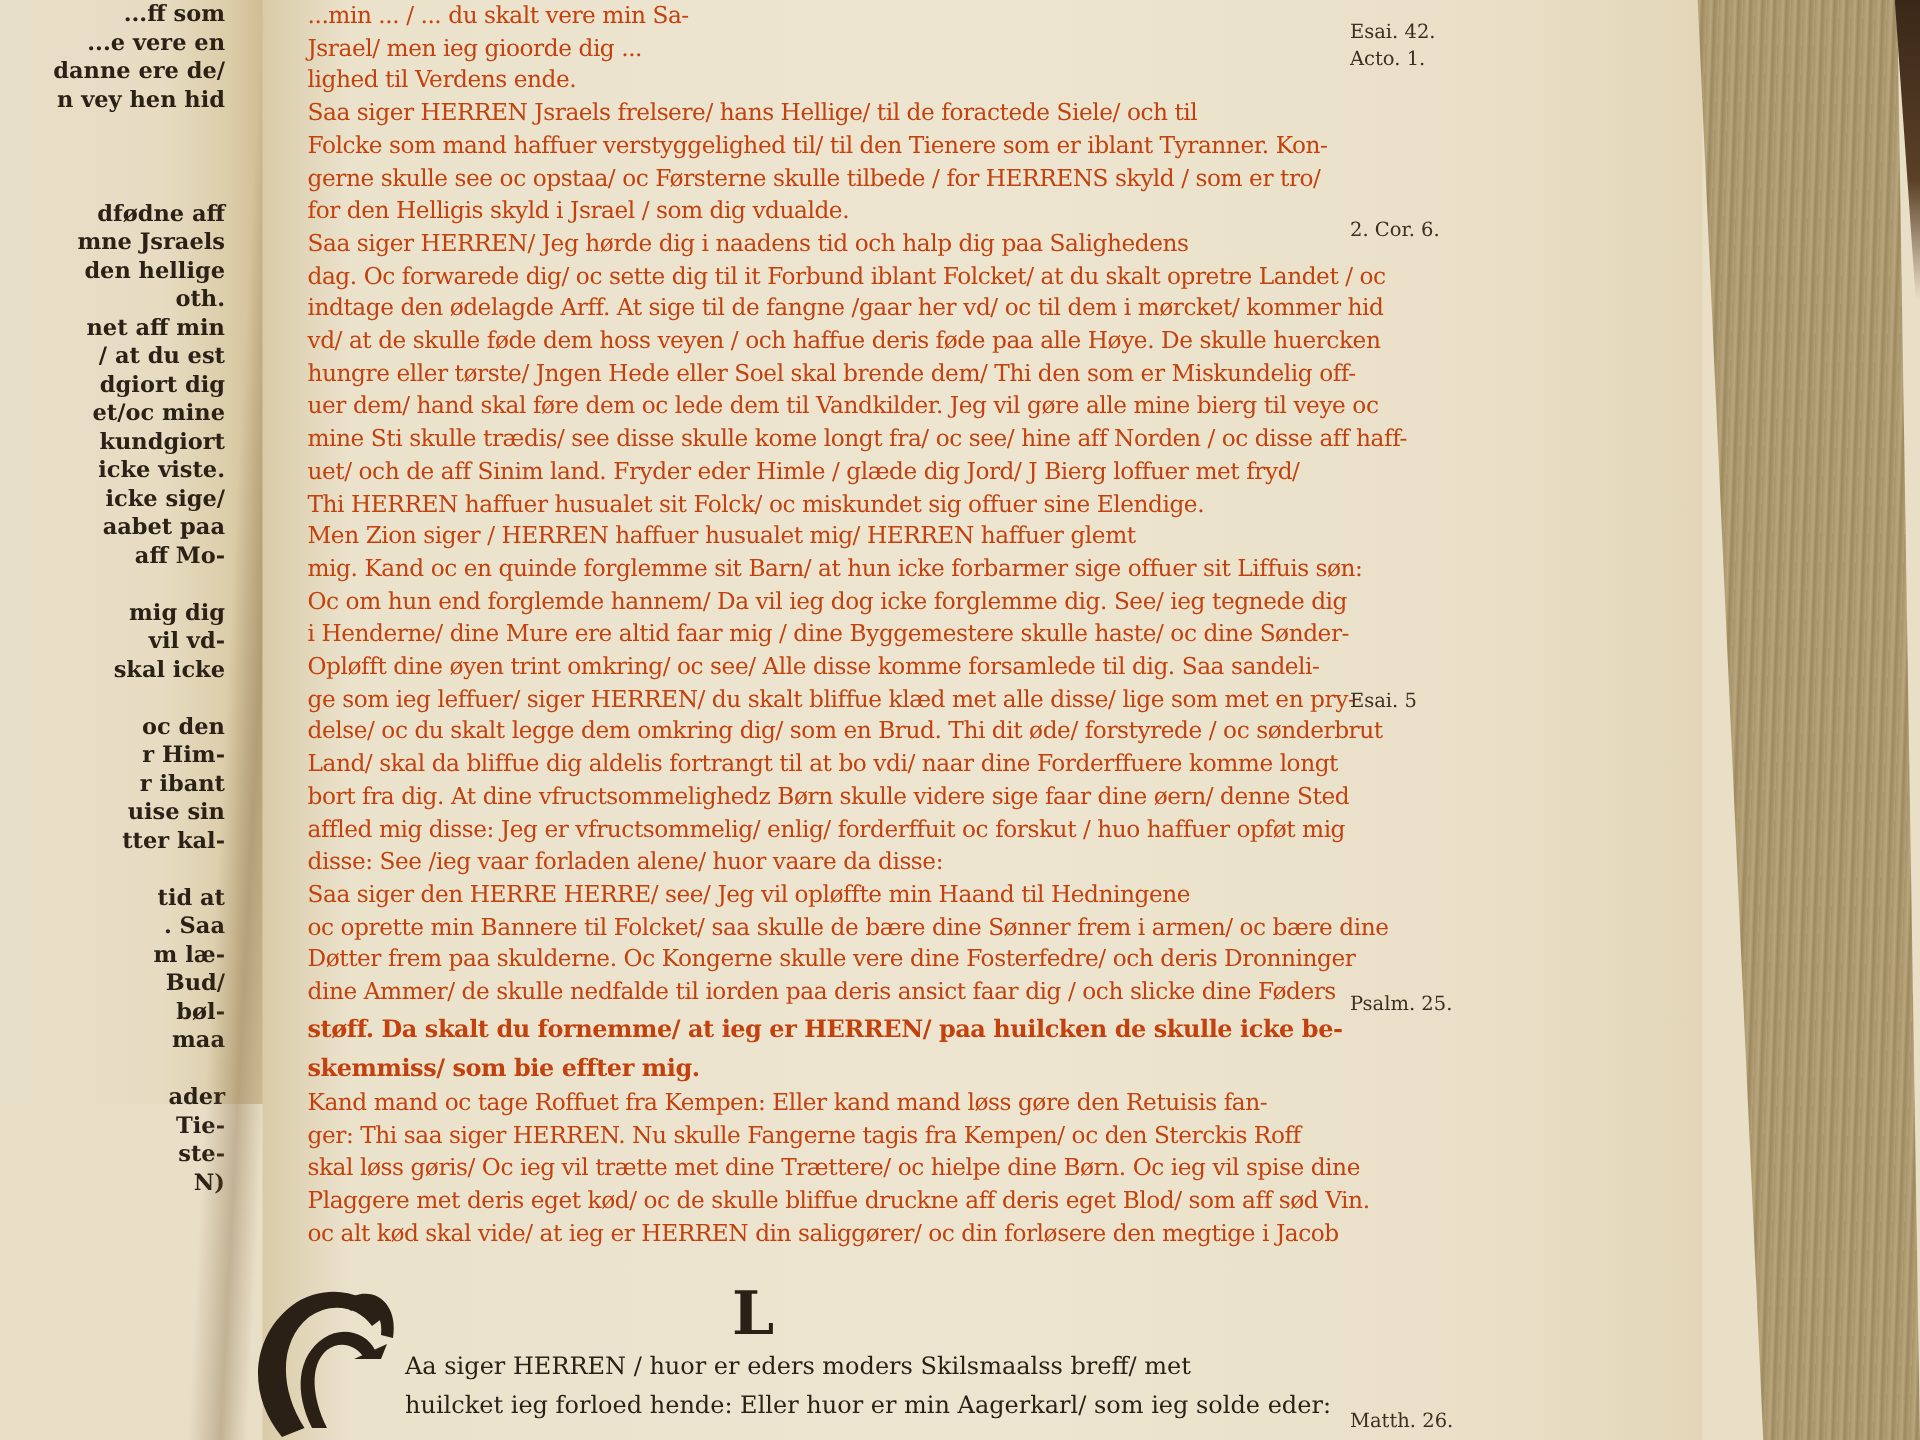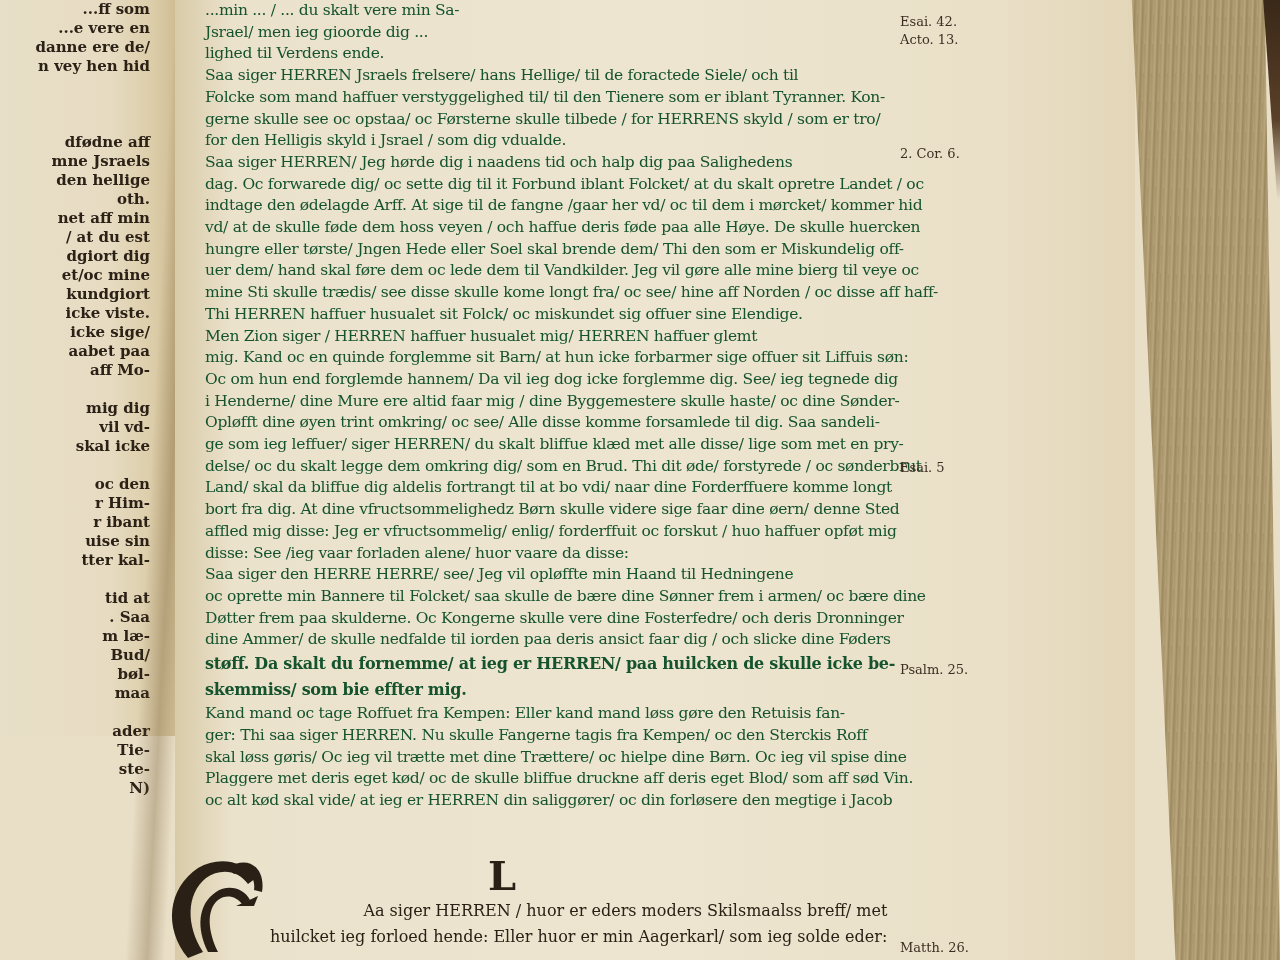--- a/index.html
+++ b/index.html
@@ -32,42 +32,42 @@
     clip-path:polygon(40% 0,100% 0,100% 100%,90% 100%);
   }
   .left-text {
     position:absolute; left:-10px; top:0; width:160px;
     font-size:15px; line-height:19px; color:#2b2116; text-align:right;
     font-family:"DejaVu Serif", serif; font-weight:bold;
   }
   .left-text .ln { white-space:nowrap; }
   .col {
     position:absolute; left:205px; top:0; width:740px;
-    color:#14532d; font-family:"DejaVu Serif", serif;
+    color:#c2410c; font-family:"DejaVu Serif", serif;
     font-size:15.5px; line-height:21.7px; letter-spacing:-0.3px;
   }
   .col .ln { white-space:nowrap; display:block; }
   .col .big { font-size:16px; font-weight:bold; line-height:26px; }
   .margin-notes {
     position:absolute; left:900px; top:0; width:160px;
     font-family:"DejaVu Serif", serif; font-size:13px; color:#3b2f22;
   }
   .margin-notes .note { position:absolute; white-space:nowrap; }
   .chapter-letter {
     position:absolute; left:488px; top:852px; font-size:40px; font-weight:bold;
     color:#2a2016; font-family:"DejaVu Serif", serif;
   }
   .initial {
     position:absolute; left:158px; top:848px; width:110px; height:112px;
   }
   .chapter-text {
     position:absolute; left:270px; top:898px; color:#2a2016;
     font-size:16px; line-height:26px; font-family:"DejaVu Serif", serif;
   }
-  .chapter-text .ln { white-space:nowrap; display:block;text-align:right; }
+  .chapter-text .ln { white-space:nowrap; display:block; }
 </style>
 </head>
 <body>
 
 <div class="left-page">
   <div class="left-text" id="left-text">
       <div class="ln">...ff som</div>
       <div class="ln">...e vere en</div>
       <div class="ln">danne ere de/</div>
       <div class="ln">n vey hen hid</div>
@@ -125,20 +125,21 @@
     <span class="ln">Folcke som mand haffuer verstyggelighed til/ til den Tienere som er iblant Tyranner. Kon-</span>
     <span class="ln">gerne skulle see oc opstaa/ oc Førsterne skulle tilbede / for HERRENS skyld / som er tro/</span>
     <span class="ln">for den Helligis skyld i Jsrael / som dig vdualde.</span>
     <span class="ln">Saa siger HERREN/ Jeg hørde dig i naadens tid och halp dig paa Salighedens</span>
     <span class="ln">dag. Oc forwarede dig/ oc sette dig til it Forbund iblant Folcket/ at du skalt opretre Landet / oc</span>
     <span class="ln">indtage den ødelagde Arff. At sige til de fangne /gaar her vd/ oc til dem i mørcket/ kommer hid</span>
     <span class="ln">vd/ at de skulle føde dem hoss veyen / och haffue deris føde paa alle Høye. De skulle huercken</span>
     <span class="ln">hungre eller tørste/ Jngen Hede eller Soel skal brende dem/ Thi den som er Miskundelig off-</span>
     <span class="ln">uer dem/ hand skal føre dem oc lede dem til Vandkilder. Jeg vil gøre alle mine bierg til veye oc</span>
     <span class="ln">mine Sti skulle trædis/ see disse skulle kome longt fra/ oc see/ hine aff Norden / oc disse aff haff-</span>
+    <span class="ln">uet/ och de aff Sinim land. Fryder eder Himle / glæde dig Jord/ J Bierg loffuer met fryd/</span>
     <span class="ln">Thi HERREN haffuer husualet sit Folck/ oc miskundet sig offuer sine Elendige.</span>
     <span class="ln">Men Zion siger / HERREN haffuer husualet mig/ HERREN haffuer glemt</span>
     <span class="ln">mig. Kand oc en quinde forglemme sit Barn/ at hun icke forbarmer sige offuer sit Liffuis søn:</span>
     <span class="ln">Oc om hun end forglemde hannem/ Da vil ieg dog icke forglemme dig. See/ ieg tegnede dig</span>
     <span class="ln">i Henderne/ dine Mure ere altid faar mig / dine Byggemestere skulle haste/ oc dine Sønder-</span>
     <span class="ln">Opløfft dine øyen trint omkring/ oc see/ Alle disse komme forsamlede til dig. Saa sandeli-</span>
     <span class="ln">ge som ieg leffuer/ siger HERREN/ du skalt bliffue klæd met alle disse/ lige som met en pry-</span>
     <span class="ln">delse/ oc du skalt legge dem omkring dig/ som en Brud. Thi dit øde/ forstyrede / oc sønderbrut</span>
     <span class="ln">Land/ skal da bliffue dig aldelis fortrangt til at bo vdi/ naar dine Forderffuere komme longt</span>
     <span class="ln">bort fra dig. At dine vfructsommelighedz Børn skulle videre sige faar dine øern/ denne Sted</span>
@@ -152,21 +153,21 @@
     <span class="ln big">skemmiss/ som bie effter mig.</span>
     <span class="ln">Kand mand oc tage Roffuet fra Kempen: Eller kand mand løss gøre den Retuisis fan-</span>
     <span class="ln">ger: Thi saa siger HERREN. Nu skulle Fangerne tagis fra Kempen/ oc den Sterckis Roff</span>
     <span class="ln">skal løss gøris/ Oc ieg vil trætte met dine Trættere/ oc hielpe dine Børn. Oc ieg vil spise dine</span>
     <span class="ln">Plaggere met deris eget kød/ oc de skulle bliffue druckne aff deris eget Blod/ som aff sød Vin.</span>
     <span class="ln">oc alt kød skal vide/ at ieg er HERREN din saliggører/ oc din forløsere den megtige i Jacob</span>
   </div>
 
 <div class="margin-notes" id="notes">
     <div class="note" style="top: 14px;">Esai. 42.</div>
-    <div class="note" style="top: 32px;">Acto. 13.</div>
+    <div class="note" style="top: 32px;">Acto. 1.</div>
     <div class="note" style="top: 110px; margin-top: 36px;">2. Cor. 6.</div>
     <div class="note" style="top: 460px;">Esai. 5</div>
     <div class="note" style="top: 662px;">Psalm. 25.</div>
     <div class="note" style="top: 940px;">Matth. 26.</div>
   </div>
 
 <div class="chapter-letter">L</div>
 
 <svg class="initial" viewBox="0 0 110 112">
   <path d="M30 110 C5 80 10 40 40 20 C60 8 85 12 98 30 L90 36 C80 22 62 20 48 30 C28 46 28 78 45 104 Z" fill="#2a2016"></path>

